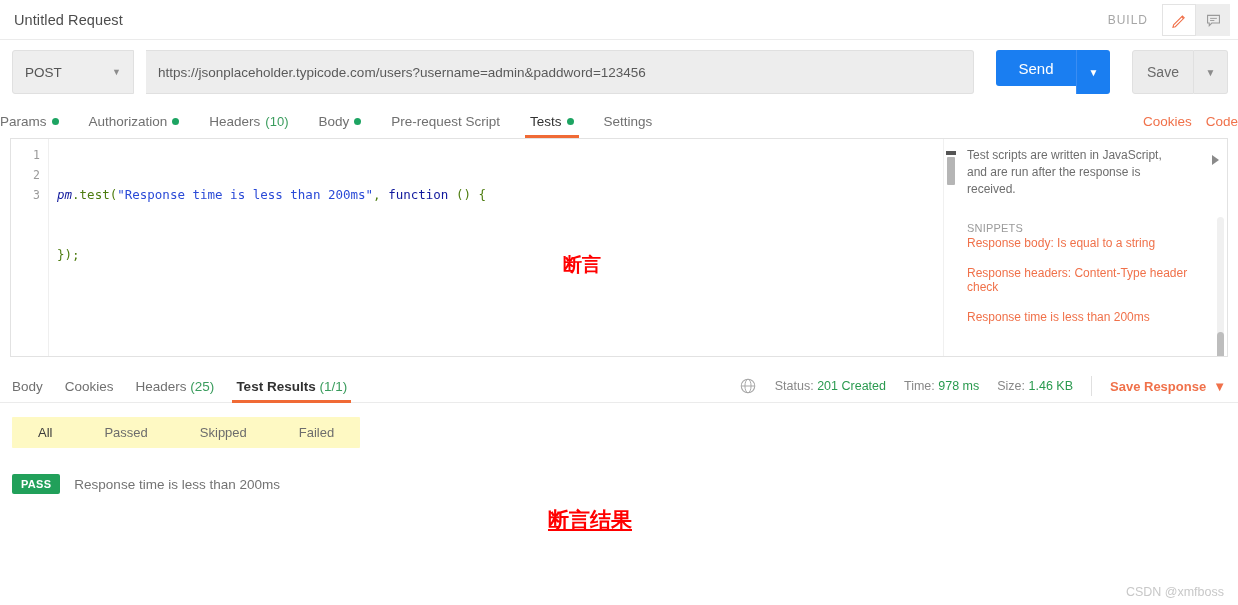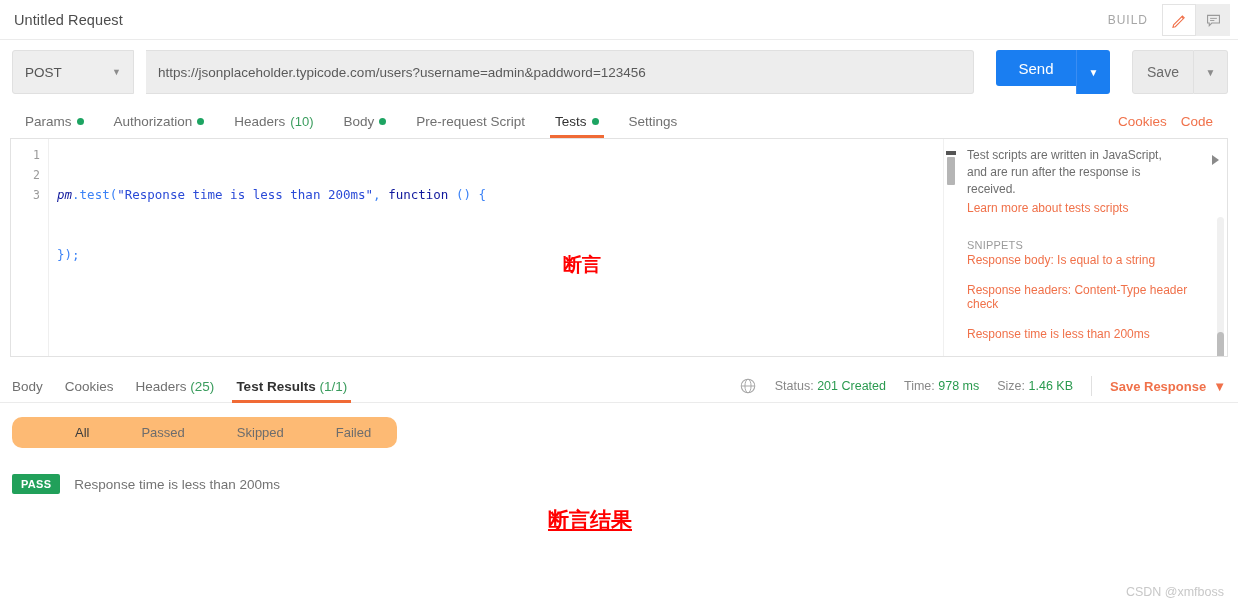--- a/index.html
+++ b/index.html
@@ -96,21 +96,21 @@
     width: 34px; height: 44px;
     background: #ececec; border: 1px solid #e0e0e0; border-left: none;
     border-radius: 0 3px 3px 0;
     display: flex; align-items: center; justify-content: center;
     font-size: 10px; color: #8c8c8c; cursor: pointer;
   }
 
   
   .req-tabs {
     display: flex; align-items: flex-end;
-    padding: 0 25px;
+    padding: 0 0;
     height: 34px;
     position: relative;
   }
   .req-tab {
     display: flex; align-items: center; gap: 5px;
     font-size: 13.5px; color: #707070;
     padding: 0 0 9px 0; margin-right: 30px;
     cursor: pointer; position: relative;
     white-space: nowrap;
   }
@@ -156,21 +156,21 @@
   }
   .code-lines {
     flex: 1; padding-top: 6px; padding-left: 8px;
     font-family: "DejaVu Sans Mono", monospace;
     font-size: 12.5px; line-height: 20px;
     white-space: pre;
   }
   .code-lines .ln { height: 20px; }
   .code-lines .ln.cur { border-top: 1px solid #ededed; border-bottom: 1px solid #ededed; margin-left:-8px; padding-left:8px;}
   .tk-obj { color: #10189c; font-style: italic; }
-  .tk-plain { color: #3b82f6; }
+  .tk-plain { color: #4d7c0f; }
   .tk-str { color: #2a4ad7; }
   .tk-kw { color: #10189c; font-weight: normal; }
   .tk-num { color: #e0249a; }
   .tk-paren-hl { background: #e4e4e4; color: #222; }
   .code-scroll-track {
     width: 14px; background: #fff; border-left: 1px solid #f0f0f0;
     position: relative;
   }
   .code-scroll-thumb {
     position: absolute; left: 3px; top: 18px;
@@ -250,23 +250,22 @@
   .meta-item b { font-weight: normal; color: #2a9a4f; }
   .meta-sep { width:1px; height:20px; background:#e0e0e0; }
   .save-resp {
     font-size: 13px; color: #f0714a; cursor: pointer;
     display: flex; align-items: center; gap: 7px; font-weight: bold;
   }
 
   
   .filter-row { padding: 14px 12px 0 12px; }
   .filter-group {
-    display: inline-flex; background: #fdba74; border-radius: 10px;
+    display: inline-flex; background: #fef9c3; border-radius: 1px;
     overflow: hidden;
-    padding-left: 37px;
   }
   .filter-btn {
     padding: 8px 26px; font-size: 13px; color: #6d6d6d; cursor: pointer;
   }
   .filter-btn.active { color: #3c3c3c; }
   .result-row {
     display: flex; align-items: center; gap: 14px;
     padding: 26px 12px 0 12px;
   }
   .pass-badge {
@@ -373,21 +372,20 @@
       <div class="ln"><span class="tk-obj">pm</span><span class="tk-plain">.test(</span><span class="tk-str">"Response time is less than 200ms"</span><span class="tk-plain">, </span><span class="tk-kw">function</span><span class="tk-plain"> () {</span></div>
       <div class="ln"><span class="tk-plain">});</span></div>
     </div>
     <div class="code-scroll-track">
       <div class="code-scroll-thumb"></div>
     </div>
   </div>
 
   <div class="snippets-pane">
     <div class="sn-desc">Test scripts are written in JavaScript, and are run after the response is received.</div>
-    <span class="sn-link">Learn more about tests scripts</span>
     <div class="sn-head">SNIPPETS</div>
     <div class="sn-item first">Response body: Is equal to a string</div>
     <div class="sn-item">Response headers: Content-Type header check</div>
     <div class="sn-item">Response time is less than 200ms</div>
 
     <div class="collapse-arrow"></div>
     <div class="sn-scroll-track">
       <div class="sn-scroll-thumb"></div>
     </div>
   </div>

